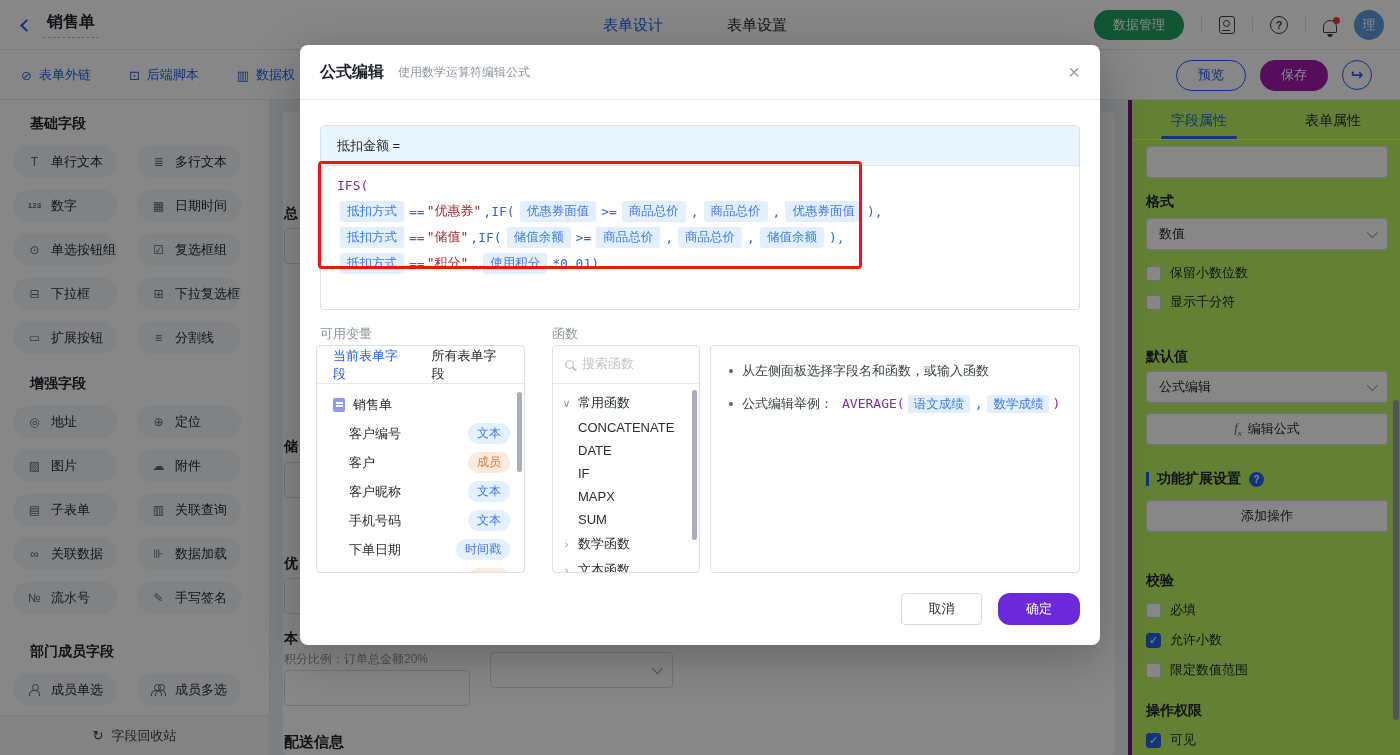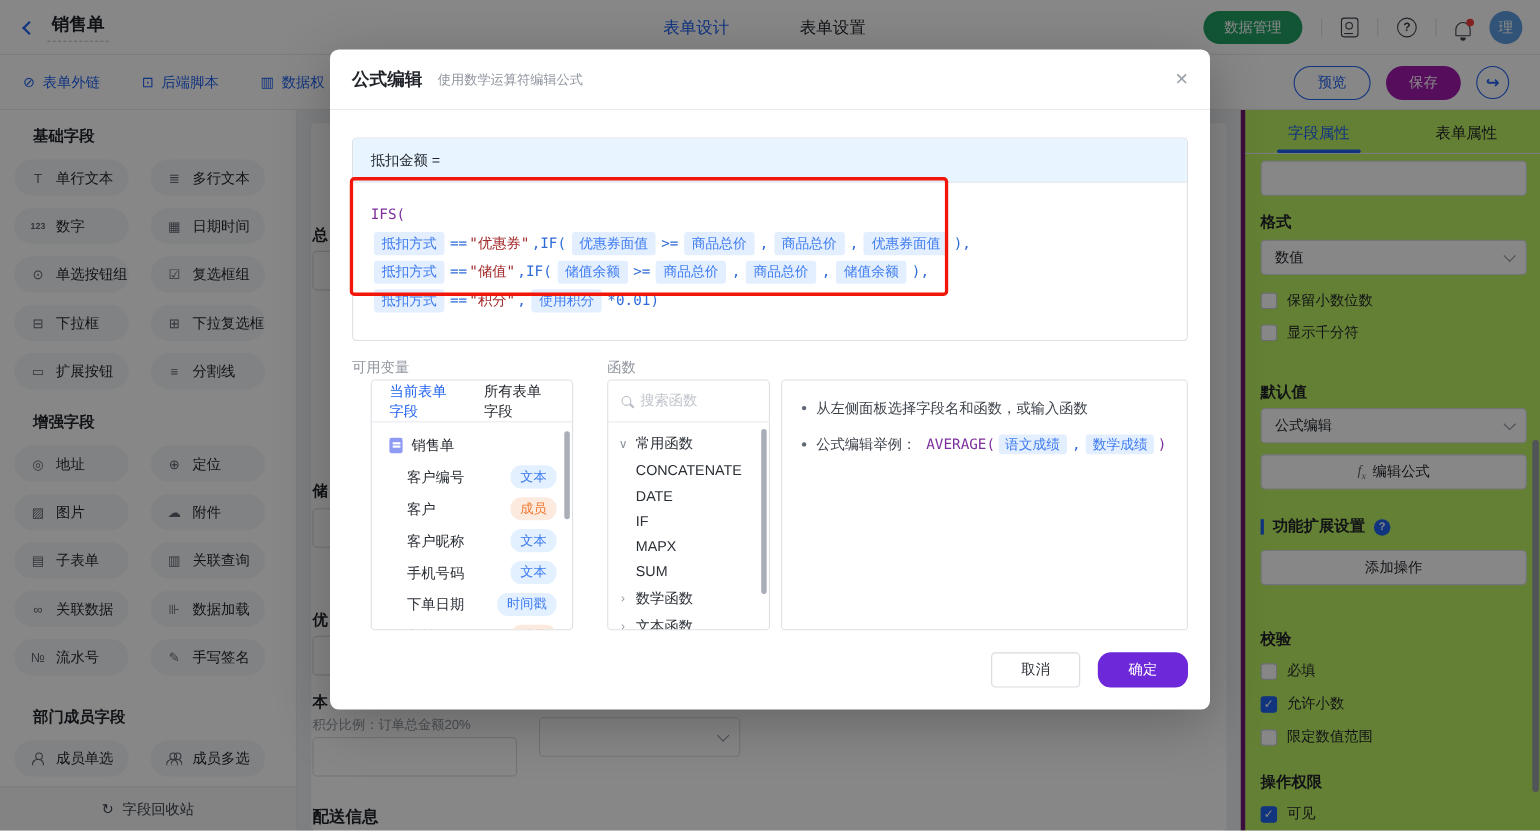--- a/index.html
+++ b/index.html
@@ -85,30 +85,30 @@
   
   .overlay{position:absolute;inset:0;background:rgba(0,0,0,0.47);z-index:50}
   .modal{position:absolute;left:300px;top:45px;width:800px;height:600px;background:#fff;border-radius:8px;z-index:100;box-shadow:0 12px 48px rgba(0,0,0,.25)}
   .m-header{height:55px;border-bottom:1px solid #e8eaed;display:flex;align-items:center;padding:0 20px;gap:14px}
   .m-title{font-size:16px;font-weight:700}
   .m-sub{font-size:12px;color:#8f959e}
   .m-close{margin-left:auto;color:#9aa0a8;font-size:20px;line-height:1}
 
   .editor{position:absolute;left:20px;top:80px;width:760px;height:185px;border:1px solid #dde0e5;border-radius:4px;overflow:hidden}
   .editor-head{height:40px;background:#e8f4ff;display:flex;align-items:center;padding:0 16px;font-size:13px;color:#1f2329;border-bottom:1px solid #e3e8ee}
-  .editor-body{position:relative;padding-top:16px}
+  .editor-body{position:relative;padding-top:6px}
   .fline{height:26px;display:flex;align-items:center;padding-left:16px;white-space:nowrap}
   .tok-kw{color:#7d2f9d;font-family:"DejaVu Sans Mono",monospace;font-size:13px}
   .tok-op{color:#2e6bd8;font-family:"DejaVu Sans Mono",monospace;font-size:13px;margin:0 2px}
   .tok-str{color:#a22b2b;font-family:"DejaVu Sans Mono",monospace;font-size:13px}
   .tok-field{background:#e3efff;color:#3e7bf0;border-radius:3px;padding:2px 7px;margin:0 3px;font-size:12.5px}
   .red-annot{position:absolute;left:18px;top:116px;width:544px;height:108px;border:3px solid #f2150a;border-radius:4px;pointer-events:none;z-index:5}
 
   .panel-label{position:absolute;font-size:13px;color:#8f959e}
-  .vars{position:absolute;left:37px;top:300px;width:184px;height:228px;border:1px solid #dde0e5;border-radius:4px;overflow:hidden}
+  .vars{position:absolute;left:16px;top:300px;width:209px;height:228px;border:1px solid #dde0e5;border-radius:4px;overflow:hidden}
   .vars-tabs{height:38px;border-bottom:1px solid #e8eaed;display:flex;align-items:center;padding:0 16px;gap:22px;font-size:13px}
   .vtab{color:#1f2329}
   .vtab.active{color:#2163f0}
   .vars-list{position:relative;padding-top:7px}
   .vrow-root{display:flex;align-items:center;gap:8px;padding:5px 0 5px 16px;font-size:13px;color:#1f2329}
   .doc{width:12px;height:14px;background:#8f9bf3;border-radius:2px;position:relative;flex:none}
   .doc::after{content:"";position:absolute;left:2.5px;top:4px;width:7px;height:1.5px;background:#fff;box-shadow:0 3px 0 #fff}
   .vrow{display:flex;align-items:center;justify-content:space-between;padding:4px 14px 4px 32px;font-size:13px;color:#2a2f36}
   .badge{font-size:12px;padding:2px 9px;border-radius:10px;flex:none}
   .badge-blue{background:#e3f0ff;color:#3e7bf0}

